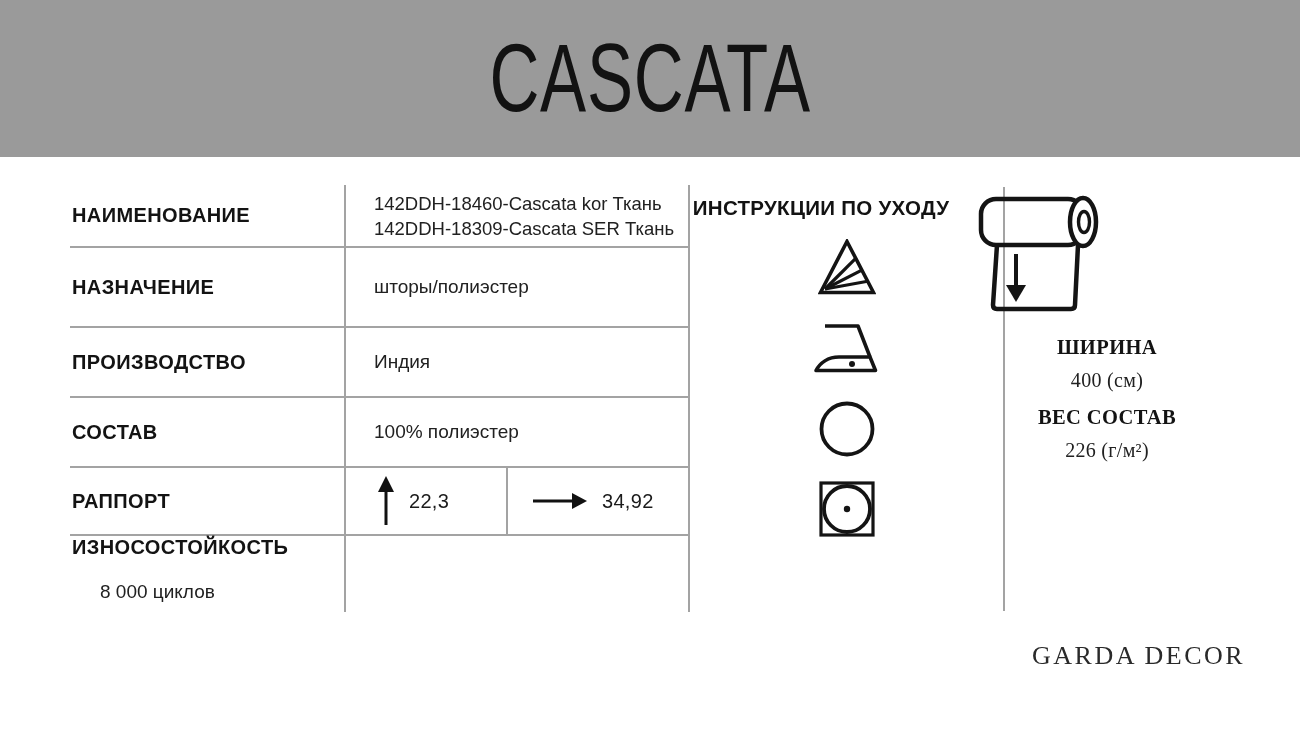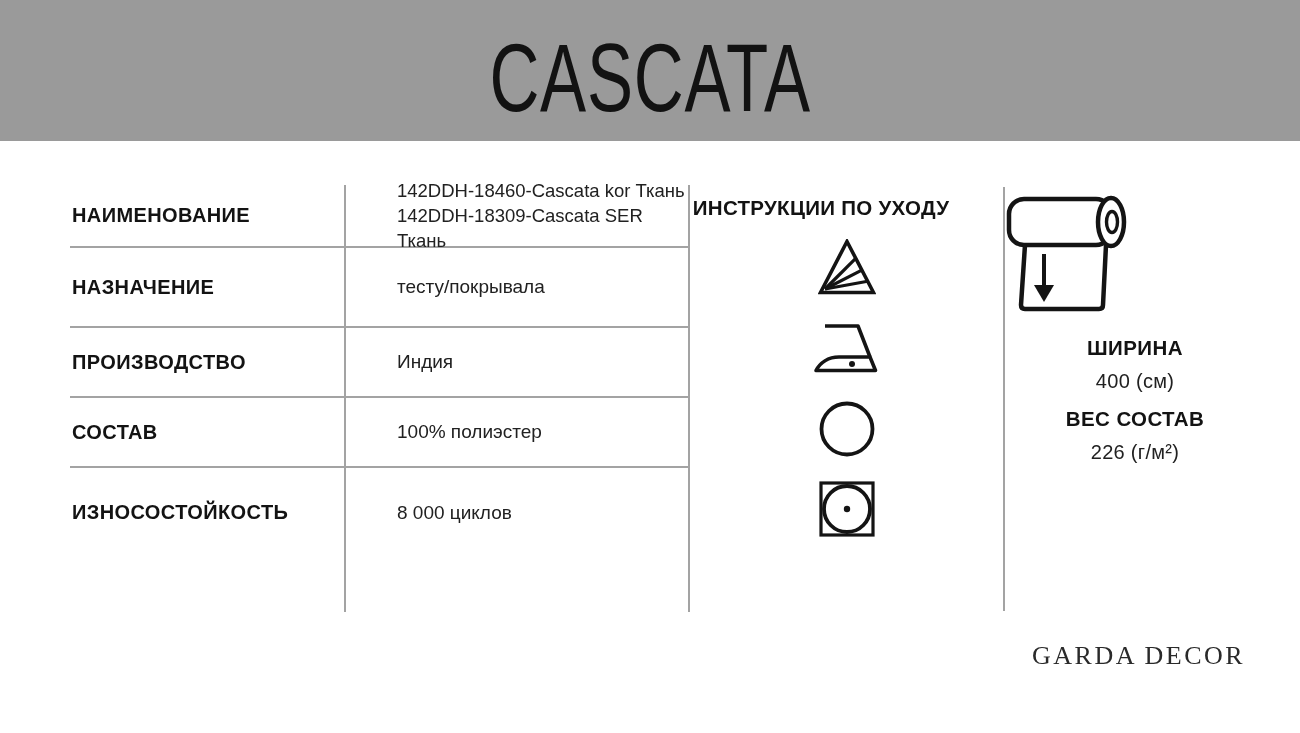--- a/index.html
+++ b/index.html
@@ -8,41 +8,41 @@
     --ink:#161616;
   }
   html,body{margin:0;padding:0;}
   body{
     width:1300px;height:733px;position:relative;overflow:hidden;
     background:#ffffff;color:var(--ink);
     font-family:"Liberation Sans","DejaVu Sans",sans-serif;
   }
   
   .band{
-    position:absolute;left:0;top:0;width:1300px;height:141px;
+    position:absolute;left:0;top:0;width:1300px;height:157px;
     background:var(--band);display:flex;justify-content:center;
   }
   .band h1{
     margin:30px 0 0 0;line-height:1;font-size:96px;font-weight:400;
     letter-spacing:1px;transform:scaleX(0.72);color:#121212;
   }
   
   .table{position:absolute;left:70px;top:185px;width:620px;height:427px;}
   .row{display:flex;box-sizing:border-box;border-bottom:2px solid var(--line);}
-  .row.last{border-bottom:none;}
+  .row.last{border-bottom:none;flex-direction:column;}
   .r1{height:63px}.r2{height:80px}.r3{height:70px}.r4{height:70px}.r5{height:68px}.r6{height:89px}
   .label{
     width:274px;box-sizing:border-box;padding:0 8px 0 2px;
     display:flex;flex-direction:column;justify-content:center;
     font-weight:bold;font-size:20px;letter-spacing:.4px;color:#131313;
   }
   .sublabel{font-size:16.5px;margin-top:2px;letter-spacing:.2px;}
   .value{
     flex:1;display:flex;flex-direction:column;justify-content:center;
-    padding-left:30px;font-size:19px;color:#212121;box-sizing:border-box;margin-left:23px;
+    padding-left:30px;font-size:19px;color:#212121;box-sizing:border-box;
   }
   .value .vline-txt{line-height:25px;font-size:18.5px;}
   .value.single{flex-direction:row;align-items:center;justify-content:flex-start;}
   .value.rapport{flex-direction:row;padding:0;align-items:stretch;}
   .sub1{width:164px;box-sizing:border-box;border-right:2px solid var(--line);
         display:flex;align-items:center;padding-left:33px;}
   .sub2{flex:1;display:flex;align-items:center;padding-left:24px;}
   .rap-num{font-size:20px;margin-left:14px;color:#1b1b1b;letter-spacing:.3px;}
   .vline{position:absolute;top:0;width:2px;height:427px;background:var(--line);}
   .vl-mid{left:274px;}
@@ -53,21 +53,21 @@
     font-weight:bold;font-size:20.5px;letter-spacing:.3px;color:#131313;
   }
   .care-icons{
     position:absolute;left:690px;top:239px;width:314px;
     display:flex;flex-direction:column;align-items:center;
   }
   .ci{display:block;}
   .mb20{margin-bottom:20px}.mb27{margin-bottom:27px}.mb23{margin-bottom:23px}
   .divider-care{position:absolute;left:1003px;top:187px;width:2px;height:424px;background:var(--line);}
   
-  .specs{position:absolute;left:1004px;top:190px;width:262px;text-align:center;}
+  .specs{position:absolute;left:976px;top:190px;width:262px;text-align:center;font-family:Liberation Serif, serif;}
   .roll-icon{display:block;margin:0 auto 20px auto;}
   .spec-label{font-weight:bold;font-size:20.5px;letter-spacing:.4px;margin-top:14px;color:#131313;}
   .spec-value{font-size:20px;margin-top:10px;color:#212121;letter-spacing:.3px;}
   
   .brand{
     position:absolute;left:1032px;top:641px;white-space:nowrap;
     font-family:"Liberation Serif","DejaVu Serif",serif;
     font-size:26px;letter-spacing:2.5px;color:#2a2a2a;
   }
   svg{display:block;}
@@ -86,33 +86,56 @@
     <div class="row r1">
       <div class="label">НАИМЕНОВАНИЕ</div>
       <div class="value">
         <div class="vline-txt">142DDH-18460-Cascata kor Ткань</div>
         <div class="vline-txt">142DDH-18309-Cascata SER Ткань</div>
       </div>
     </div>
 
     <div class="row r2">
       <div class="label">НАЗНАЧЕНИЕ</div>
-      <div class="value single">тесту/покрывала</div>
+      <div class="value single">шторы/полиэстер</div>
     </div>
 
     <div class="row r3">
       <div class="label">ПРОИЗВОДСТВО</div>
       <div class="value single">Индия</div>
     </div>
 
     <div class="row r4">
       <div class="label">СОСТАВ</div>
       <div class="value single">100% полиэстер</div>
     </div>
 
+    <div class="row r5">
+      <div class="label">РАППОРТ</div>
+      <div class="value rapport">
+        <div class="sub1">
+          <span>
+            <svg width="18" height="52" viewBox="0 0 18 52">
+              <line x1="9" y1="50" x2="9" y2="13" stroke="#111" stroke-width="3"></line>
+              <polygon points="1,17 17,17 9,1" fill="#111"></polygon>
+            </svg>
+          </span>
+          <span class="rap-num">22,3</span>
+        </div>
+        <div class="sub2">
+          <span>
+            <svg width="56" height="18" viewBox="0 0 56 18">
+              <line x1="1" y1="9" x2="42" y2="9" stroke="#111" stroke-width="3"></line>
+              <polygon points="40,1 40,17 55,9" fill="#111"></polygon>
+            </svg>
+          </span>
+          <span class="rap-num">34,92</span>
+        </div>
+      </div>
+    </div>
 
     <div class="row r6 last">
       <div class="label">
         <div>ИЗНОСОСТОЙКОСТЬ</div>
       </div>
       <div class="value single">8 000 циклов</div>
     </div>
 
     <div class="vline vl-mid"></div>
     <div class="vline vl-right"></div>

